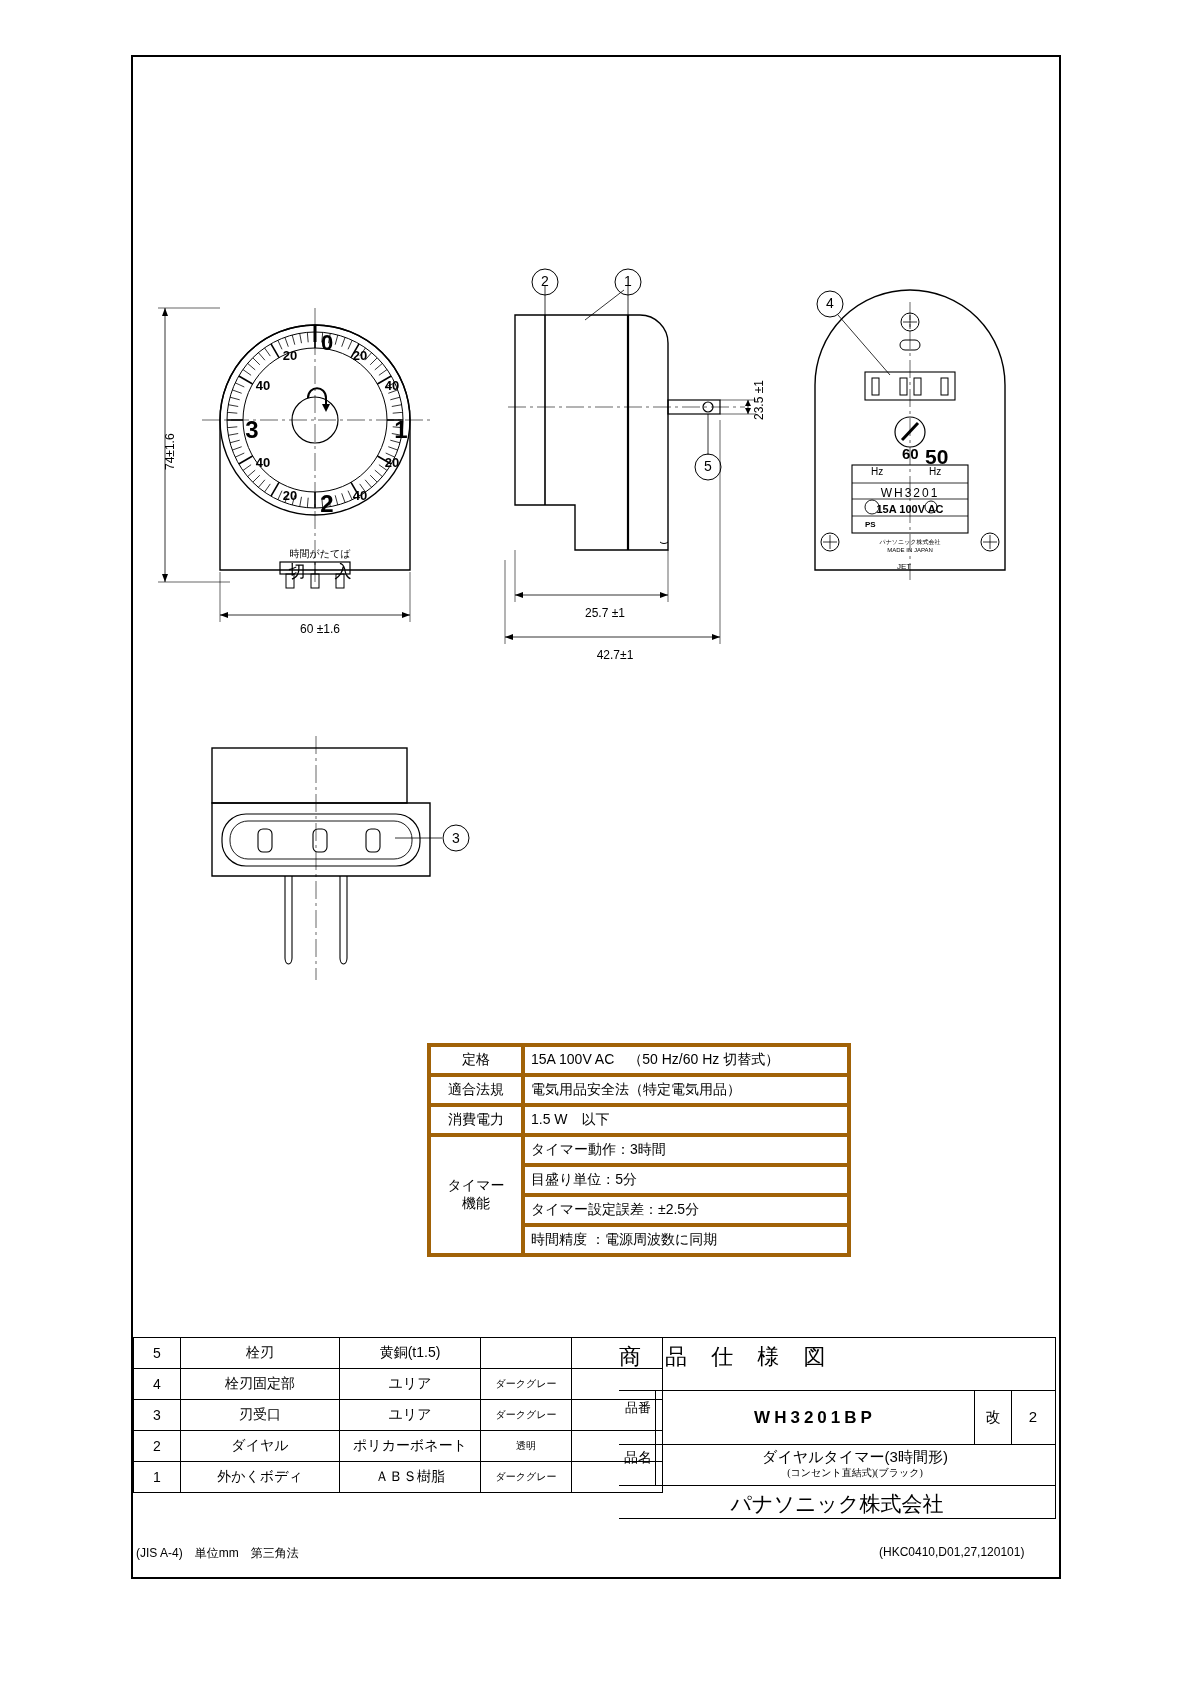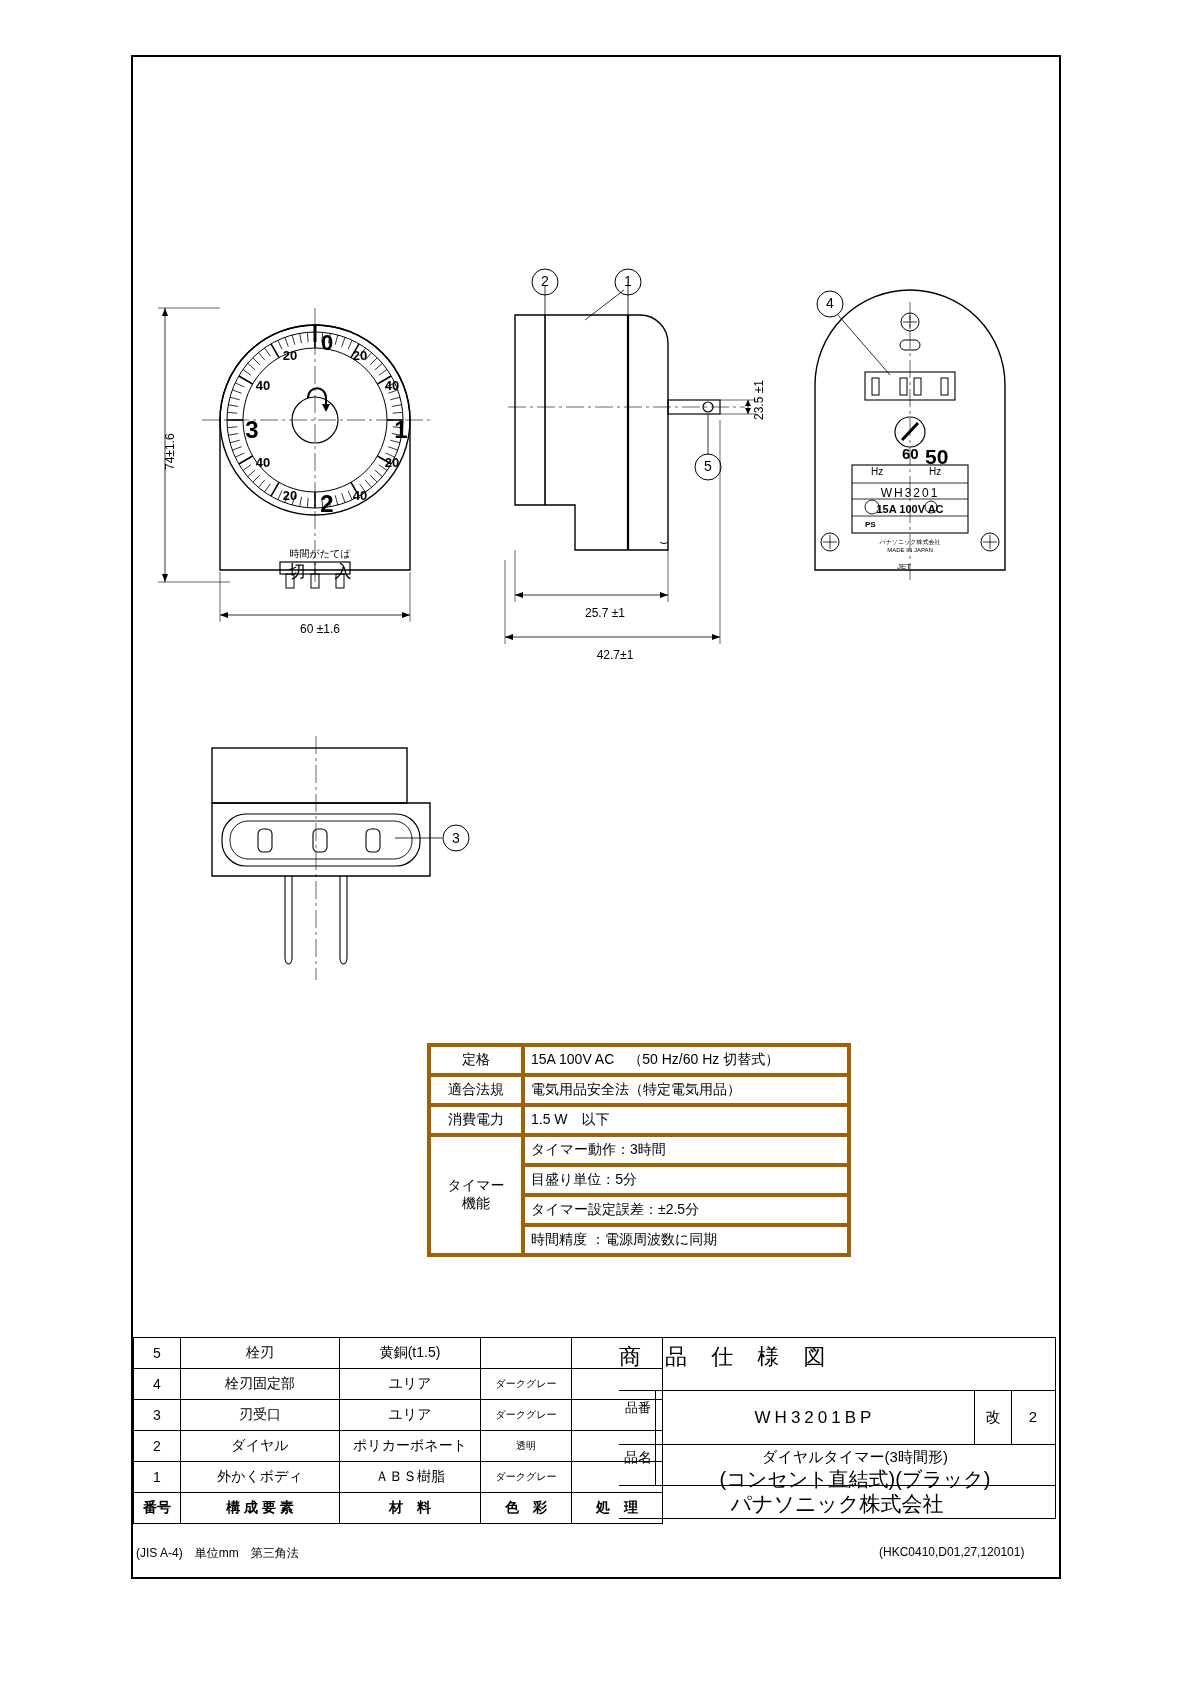--- a/index.html
+++ b/index.html
@@ -353,51 +353,44 @@
         <td class="small">透明</td>
         <td></td>
       </tr>
       <tr>
         <td>1</td>
         <td>外かくボディ</td>
         <td>ＡＢＳ樹脂</td>
         <td class="small">ダークグレー</td>
         <td></td>
       </tr>
-      <tr>
-        <td class="bold">番号</td>
-        <td class="bold">構 成 要 素</td>
-        <td class="bold">材　料</td>
-        <td class="bold">色　彩</td>
-        <td class="bold">処　理</td>
-      </tr>
     </tbody>
       </table>
 
     <div class="titleArea">
       <div class="titleBig">商 品 仕 様 図</div>
       <div class="rowsep" style="left:0;top:52px;width:436px;"></div>
       <div class="rowsep" style="left:0;top:106px;width:436px;"></div>
       <div class="rowsep" style="left:0;top:147px;width:436px;"></div>
       <div class="vsep" style="left:36px;top:52px;height:95px;"></div>
       <div class="vsep" style="left:355px;top:52px;height:54px;"></div>
       <div class="vsep" style="left:392px;top:52px;height:54px;"></div>
 
       <div class="c" style="left:2px;top:62px;width:34px;font-size:13px;line-height:15px;">
         <span>品番</span>
       </div>
-      <div class="c" style="left:38px;top:70px;width:316px;font-size:17px;letter-spacing:4px;">WH3201BP</div>
+      <div class="c" style="left:38px;top:70px;width:316px;font-size:17px;letter-spacing:4px;font-weight:bold;">WH3201BP</div>
       <div class="c" style="left:357px;top:70px;width:34px;font-size:15px;">改</div>
       <div class="c" style="left:393px;top:70px;width:42px;font-size:15px;">2</div>
 
       <div class="c" style="left:2px;top:112px;width:34px;font-size:14px;line-height:15px;">
         <span>品名</span>
       </div>
       <div class="c" style="left:38px;top:110px;width:396px;font-size:15px;">ダイヤルタイマー(3時間形)</div>
-      <div class="c" style="left:38px;top:128px;width:396px;font-size:20px;">(コンセント直結式)(ブラック)</div>
+      <div class="c" style="left:38px;top:128px;width:396px;font-size:10px;font-family:Liberation Serif, serif;">(コンセント直結式)(ブラック)</div>
 
       <div class="c" style="left:0;top:152px;width:436px;font-size:21px;">パナソニック株式会社</div>
     </div>
   </div>
 
   <div class="ftl">(JIS A-4)　単位mm　第三角法</div>
   <div class="ftr">(HKC0410,D01,27,120101)</div>
 </div>
 
 </body></html>

